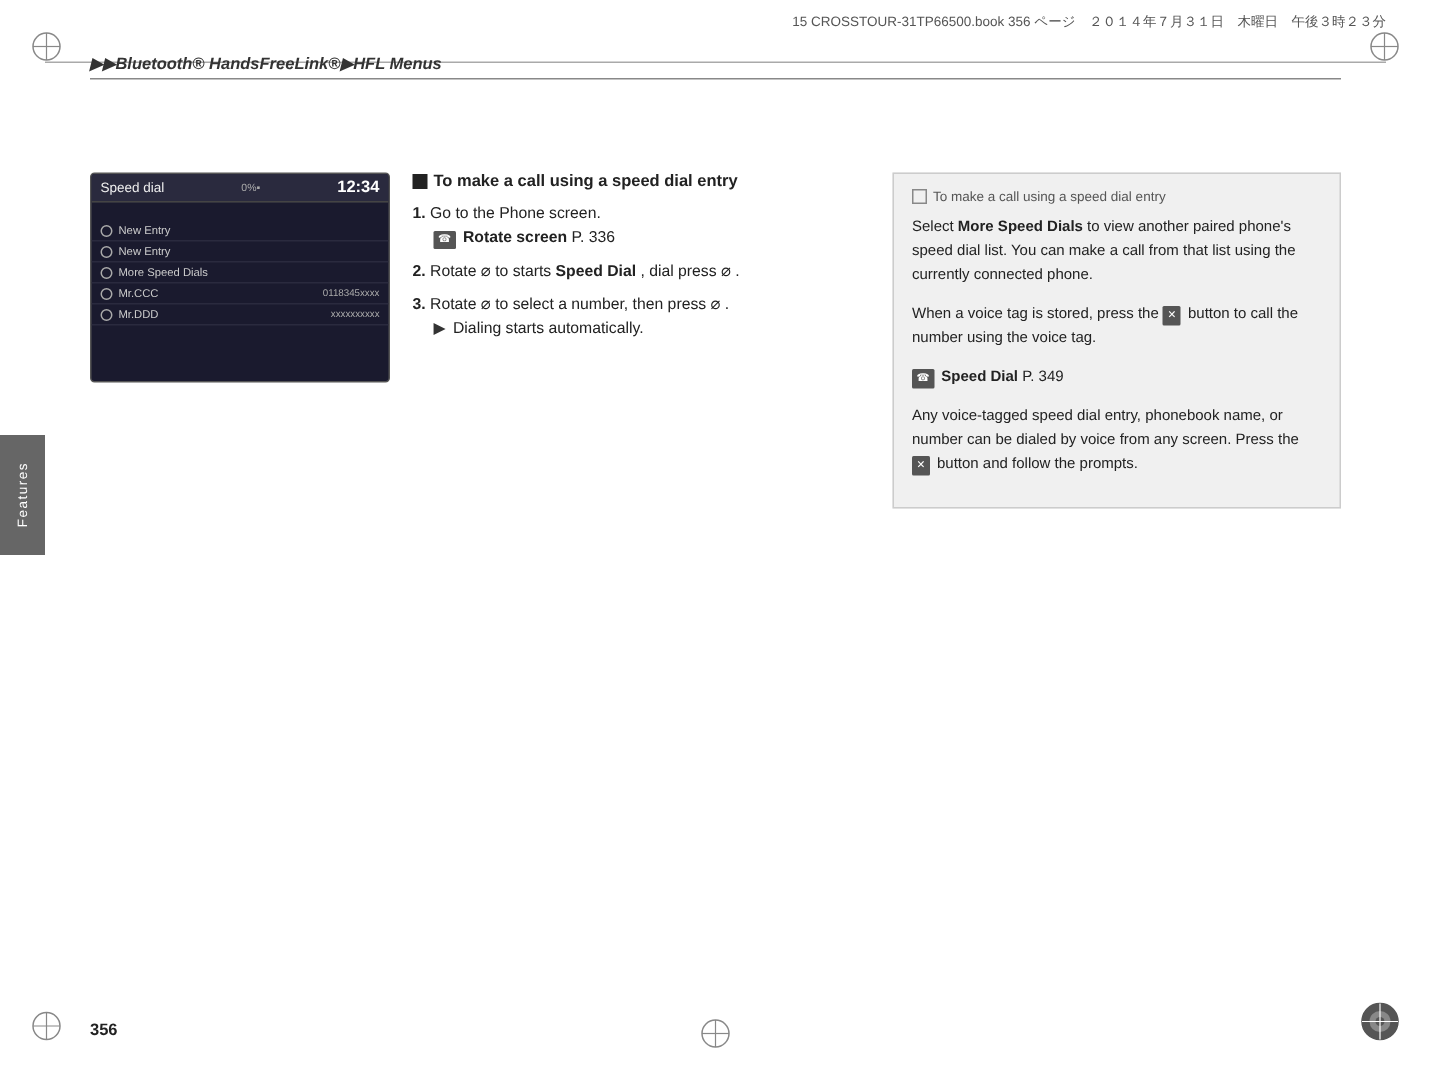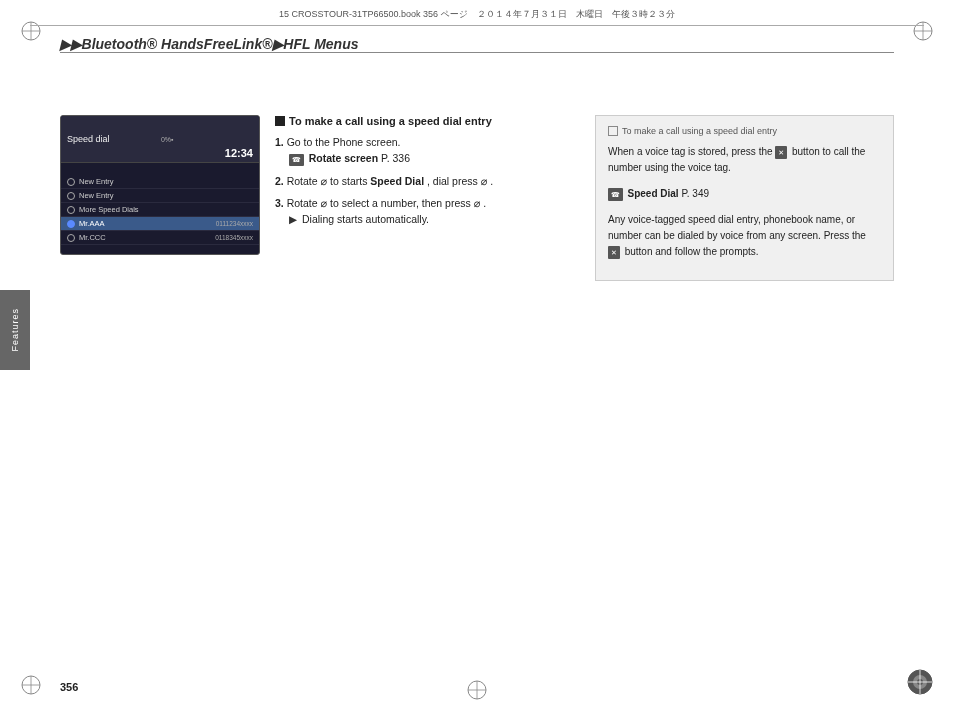--- a/index.html
+++ b/index.html
@@ -16,31 +16,31 @@
 
     
     .top-bar {
       position: absolute;
       top: 8px;
       left: 30px;
       right: 30px;
       font-size: 9px;
       color: #555;
       border-bottom: 1px solid #aaa;
-      padding-bottom: 4px;
-      display: flex;
-      justify-content: center;
+      padding-bottom: 20px;
+      display: flex;
+      justify-content: flex-end;
     }
 
     
     .breadcrumb {
       position: absolute;
       top: 36px;
       left: 60px;
-      font-size: 14px;
+      font-size: 11px;
       color: #333;
     }
     .breadcrumb span { font-style: italic; font-weight: bold; }
 
     
     .header-rule {
       position: absolute;
       top: 52px;
       left: 60px;
       right: 60px;
@@ -95,21 +95,21 @@
       background: #2a2a3e;
       padding: 3px 6px;
       display: flex;
       justify-content: space-between;
       align-items: center;
       font-size: 8px;
       color: #ccc;
       border-bottom: 1px solid #444;
     }
     .screen-title { font-size: 9px; color: #eee; }
-    .screen-time { font-size: 11px; color: #fff; font-weight: bold; margin-top: 28px; }
+    .screen-time { font-size: 11px; color: #fff; font-weight: bold; }
     .screen-signal { font-size: 7px; color: #aaa; }
 
     .screen-body {
       padding: 12px 0;
     }
     .screen-row {
       padding: 2px 6px;
       font-size: 7.5px;
       color: #ccc;
       display: flex;
@@ -320,29 +320,29 @@
         <span>New Entry</span>
       </div>
       <div class="screen-row">
         <span class="check-icon"></span>
         <span>New Entry</span>
       </div>
       <div class="screen-row">
         <span class="check-icon"></span>
         <span>More Speed Dials</span>
       </div>
-      <div class="screen-row highlighted">
-        <span class="check-icon"></span>
-        <span>Mr.AAA</span>
-        <span class="phone-num">0111234xxxx</span>
-      </div>
       <div class="screen-row">
         <span class="check-icon"></span>
         <span>Mr.CCC</span>
         <span class="phone-num">0118345xxxx</span>
+      </div>
+      <div class="screen-row">
+        <span class="check-icon"></span>
+        <span>Mr.DDD</span>
+        <span class="phone-num">xxxxxxxxxx</span>
       </div>
     </div>
   </div>
 
   <div class="instructions-col">
     <div class="section-title">
       <span class="black-square"></span>
       <span>To make a call using a speed dial entry</span>
     </div>
 
@@ -380,20 +380,23 @@
       </div>
     </div>
   </div>
 
   <div class="info-col">
     <div class="info-header">
       <span class="info-check"></span>
       <span>To make a call using a speed dial entry</span>
     </div>
 
+    <p class="info-text">
+      Select <strong>More Speed Dials</strong> to view another paired phone's speed dial list. You can make a call from that list using the currently connected phone.
+    </p>
 
     <p class="info-text">
       When a voice tag is stored, press the <span class="ref-box">✕</span> button to call the number using the voice tag.
     </p>
 
     <p class="info-text">
       <span class="ref-box">☎</span>
       <strong>Speed Dial</strong> P. 349
     </p>
 

